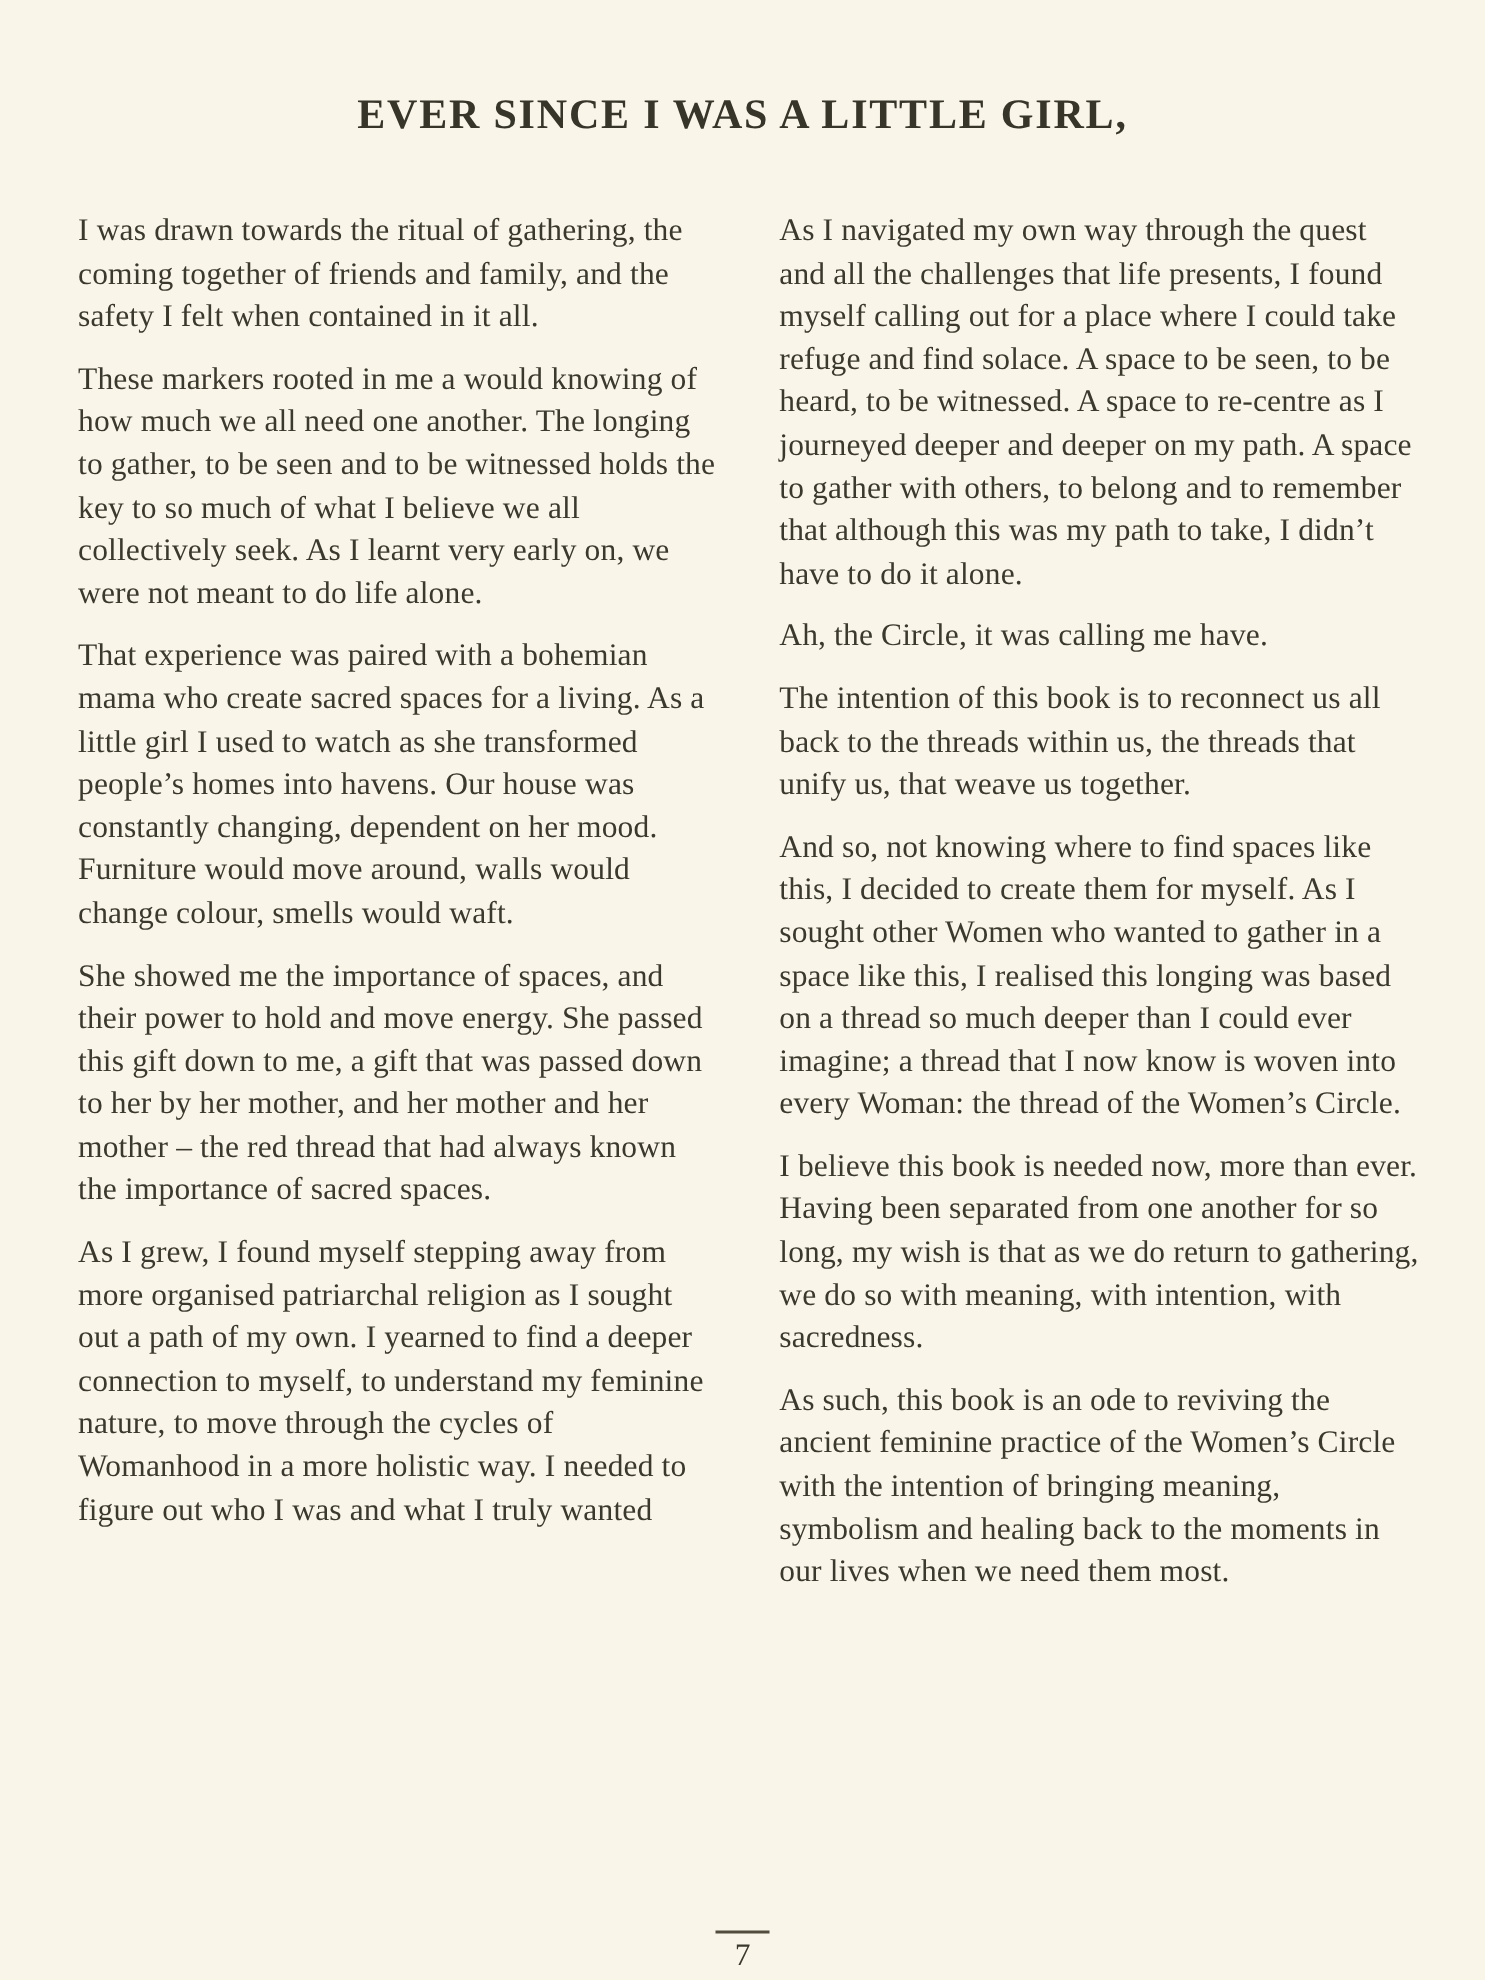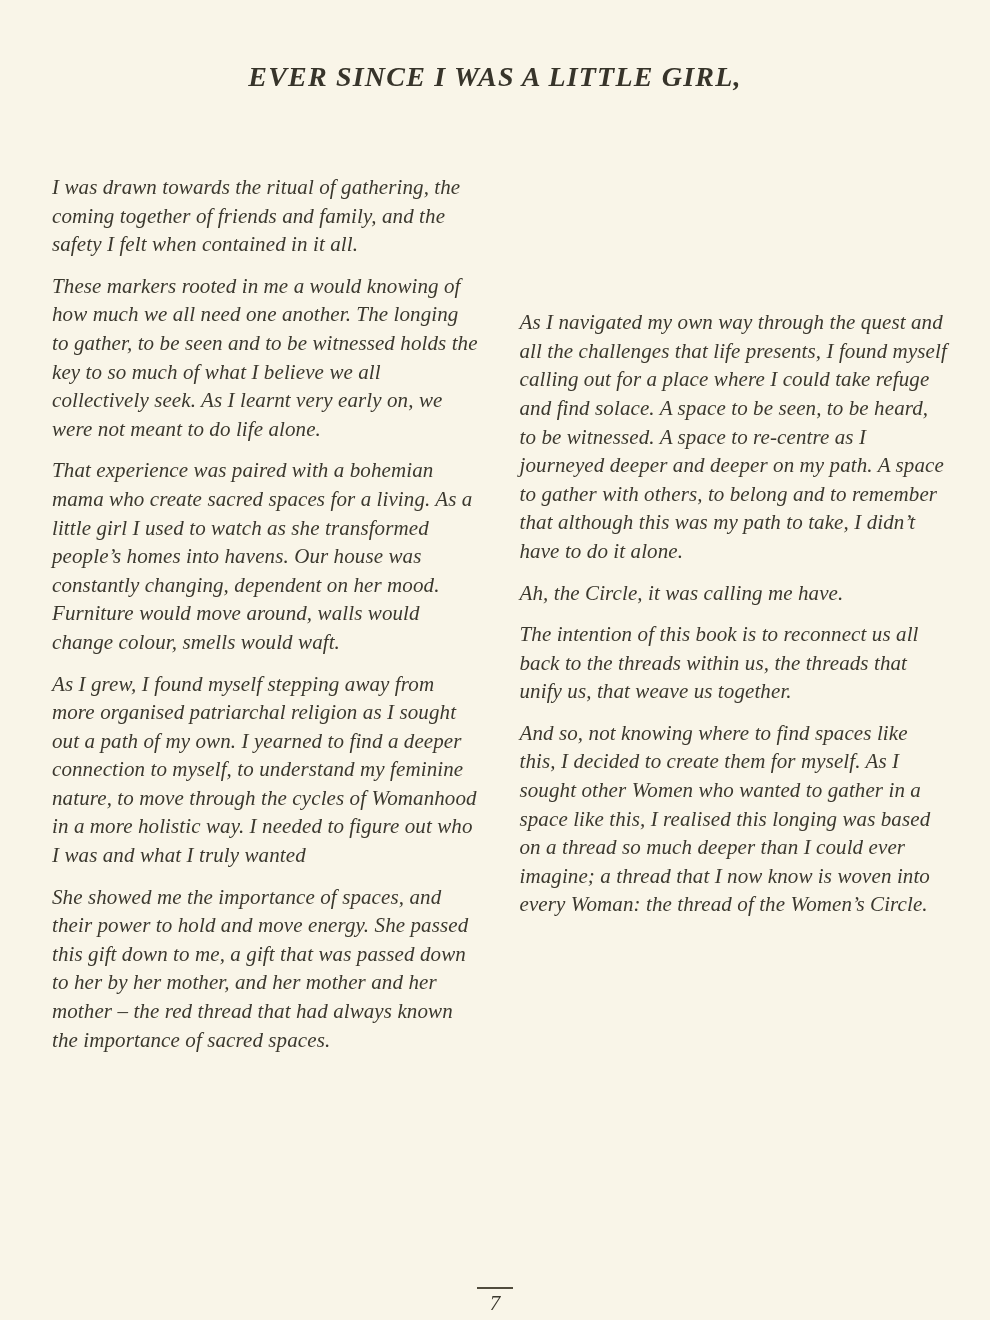--- a/index.html
+++ b/index.html
@@ -1,20 +1,20 @@
 <!DOCTYPE html>
 <html style="--bg: #f9f5e8; --ink: #3b382e; --title-ink: #37342a;"><head>
 <meta charset="utf-8">
 <style>
   :root {
     --bg: #f9f5e8;
     --ink: #3b382e;
     --title-ink: #37342a;
   }
-  * { box-sizing: border-box; font-style: italic; }
+  * { box-sizing: border-box; }
   html, body { margin: 0; padding: 0; }
   body {
     width: 990px;
     height: 1320px;
     background: var(--bg);
     font-family: "Liberation Serif", "DejaVu Serif", serif;
     color: var(--ink);
     overflow: hidden;
   }
   .page {
@@ -28,22 +28,21 @@
     font-size: 28px;
     line-height: 41px;
     font-weight: 700;
     letter-spacing: 1.2px;
     color: var(--title-ink);
   }
   .columns {
     display: flex;
     gap: 40px;
     padding: 0 43px 0 52px;
-    margin-top: 76px;
-    align-items: center;
+    margin-top: 42px;
   }
   .col {
     flex: 1 1 0;
     font-size: 21px;
     line-height: 28.6px;
     letter-spacing: 0.1px;
   }
   .col p {
     margin: 0 0 13px 0;
   }
@@ -72,28 +71,30 @@
 
   <header class="title">
     <div>EVER SINCE I WAS A LITTLE GIRL,</div>
   </header>
 
   <section class="columns">
     <div class="col">
       <p>I was drawn towards the ritual of gathering, the coming together of friends and family, and the safety I felt when contained in it all.</p>
       <p>These markers rooted in me a would knowing of how much we all need one another. The longing to gather, to be seen and to be witnessed holds the key to so much of what I believe we all collectively seek. As I learnt very early on, we were not meant to do life alone.</p>
       <p>That experience was paired with a bohemian mama who create sacred spaces for a living. As a little girl I used to watch as she transformed people’s homes into havens. Our house was constantly changing, dependent on her mood. Furniture would move around, walls would change colour, smells would waft.</p>
+      <p>She showed me the importance of spaces, and their power to hold and move energy. She passed this gift down to me, a gift that was passed down to her by her mother, and her mother and her mother – the red thread that had always known the importance of sacred spaces.</p>
       <p>As I grew, I found myself stepping away from more organised patriarchal religion as I sought out a path of my own. I yearned to find a deeper connection to myself, to understand my feminine nature, to move through the cycles of Womanhood in a more holistic way. I needed to figure out who I was and what I truly wanted</p>
-      <p>She showed me the importance of spaces, and their power to hold and move energy. She passed this gift down to me, a gift that was passed down to her by her mother, and her mother and her mother – the red thread that had always known the importance of sacred spaces.</p>
     </div>
     <div class="col">
       <p>As I navigated my own way through the quest and all the challenges that life presents, I found myself calling out for a place where I could take refuge and find solace. A space to be seen, to be heard, to be witnessed. A space to re-centre as I journeyed deeper and deeper on my path. A space to gather with others, to belong and to remember that although this was my path to take, I didn’t have to do it alone.</p>
       <p>Ah, the Circle, it was calling me have.</p>
       <p>The intention of this book is to reconnect us all back to the threads within us, the threads that unify us, that weave us together.</p>
       <p>And so, not knowing where to find spaces like this, I decided to create them for myself. As I sought other Women who wanted to gather in a space like this, I realised this longing was based on a thread so much deeper than I could ever imagine; a thread that I now know is woven into every Woman: the thread of the Women’s Circle.</p>
+      <p>I believe this book is needed now, more than ever. Having been separated from one another for so long, my wish is that as we do return to gathering, we do so with meaning, with intention, with sacredness.</p>
+      <p>As such, this book is an ode to reviving the ancient feminine practice of the Women’s Circle with the intention of bringing meaning, symbolism and healing back to the moments in our lives when we need them most.</p>
     </div>
   </section>
 
   <footer class="footer">
     <div class="rule"></div>
     <div class="page-number">7</div>
   </footer>
 
 </main>
 

